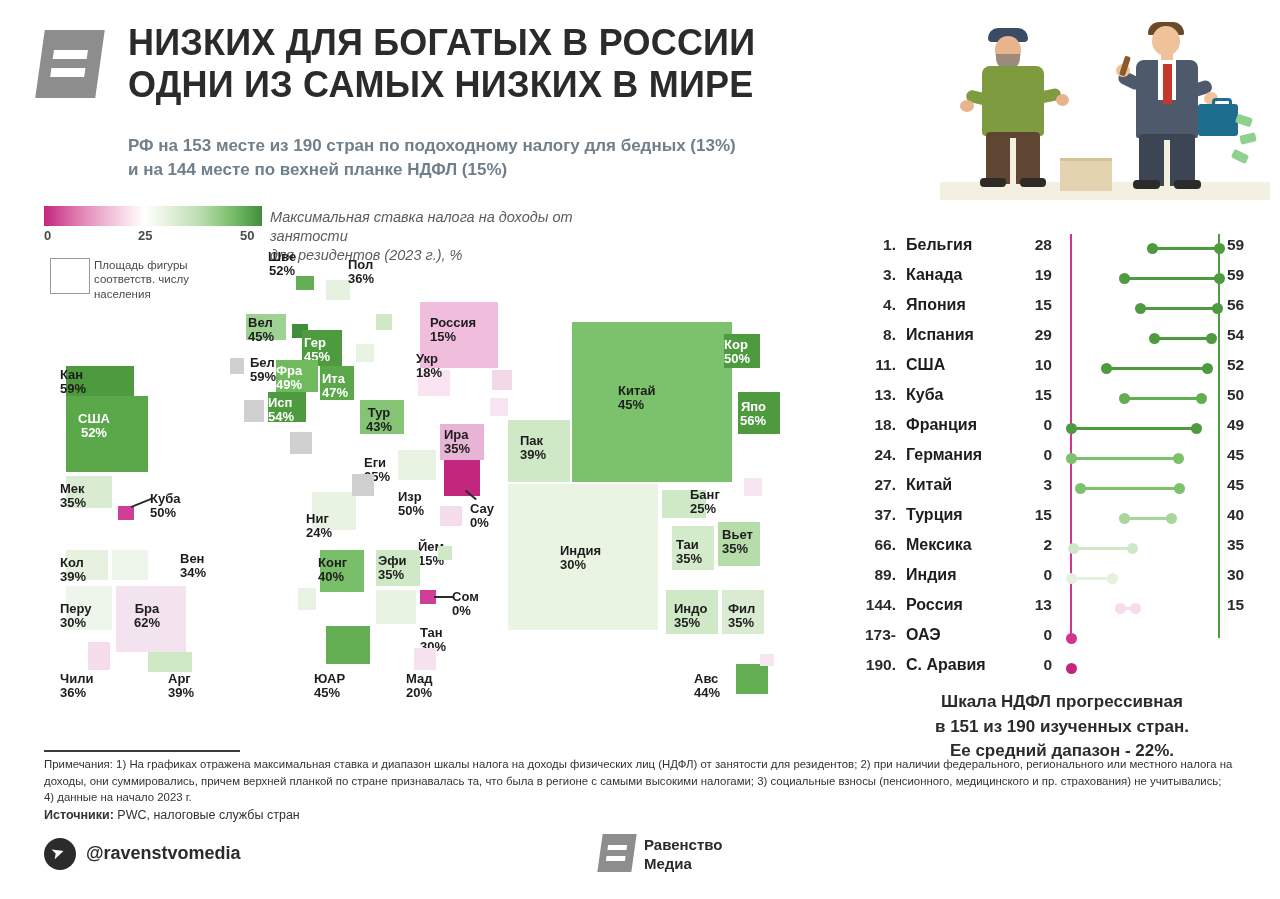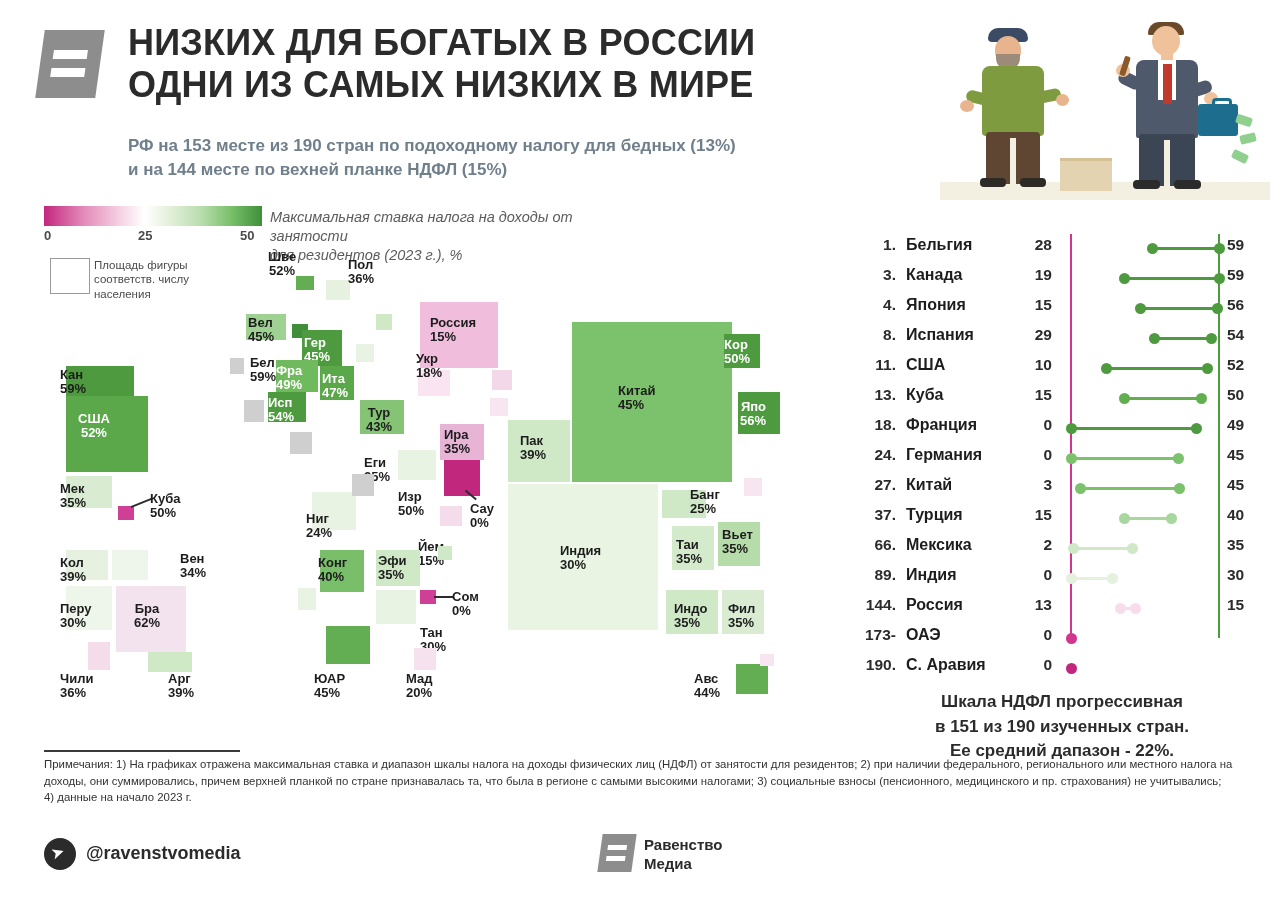--- a/index.html
+++ b/index.html
@@ -637,20 +637,24 @@
   <div class="panel-foot">
     <div>Шкала НДФЛ прогрессивная</div>
     <div>в 151 из 190 изученных стран.</div>
     <div>Ее средний дапазон - 22%.</div>
   </div>
 
   <div class="rule"></div>
   <div class="notes">
     <span>Примечания: 1) На графиках отражена максимальная ставка и диапазон шкалы налога на доходы физических лиц (НДФЛ) от занятости для резидентов; 2) при наличии федерального, регионального или местного налога на доходы, они суммировались, причем верхней планкой по стране признавалась та, что была в регионе с самыми высокими налогами; 3) социальные взносы (пенсионного, медицинского и пр. страхования) не учитывались; 4) данные на начало 2023 г.</span>
   </div>
+  <div class="sources">
+    <b>Источники:</b>
+    <span>PWC, налоговые службы стран</span>
+  </div>
   <div class="tg">
     <div class="tg-icon"></div>
     <div class="tg-name">@ravenstvomedia</div>
   </div>
   <div class="brand">
     <div class="brand-mark"></div>
     <div class="brand-text">
       <div>Равенство</div>
       <div>Медиа</div>
     </div>

